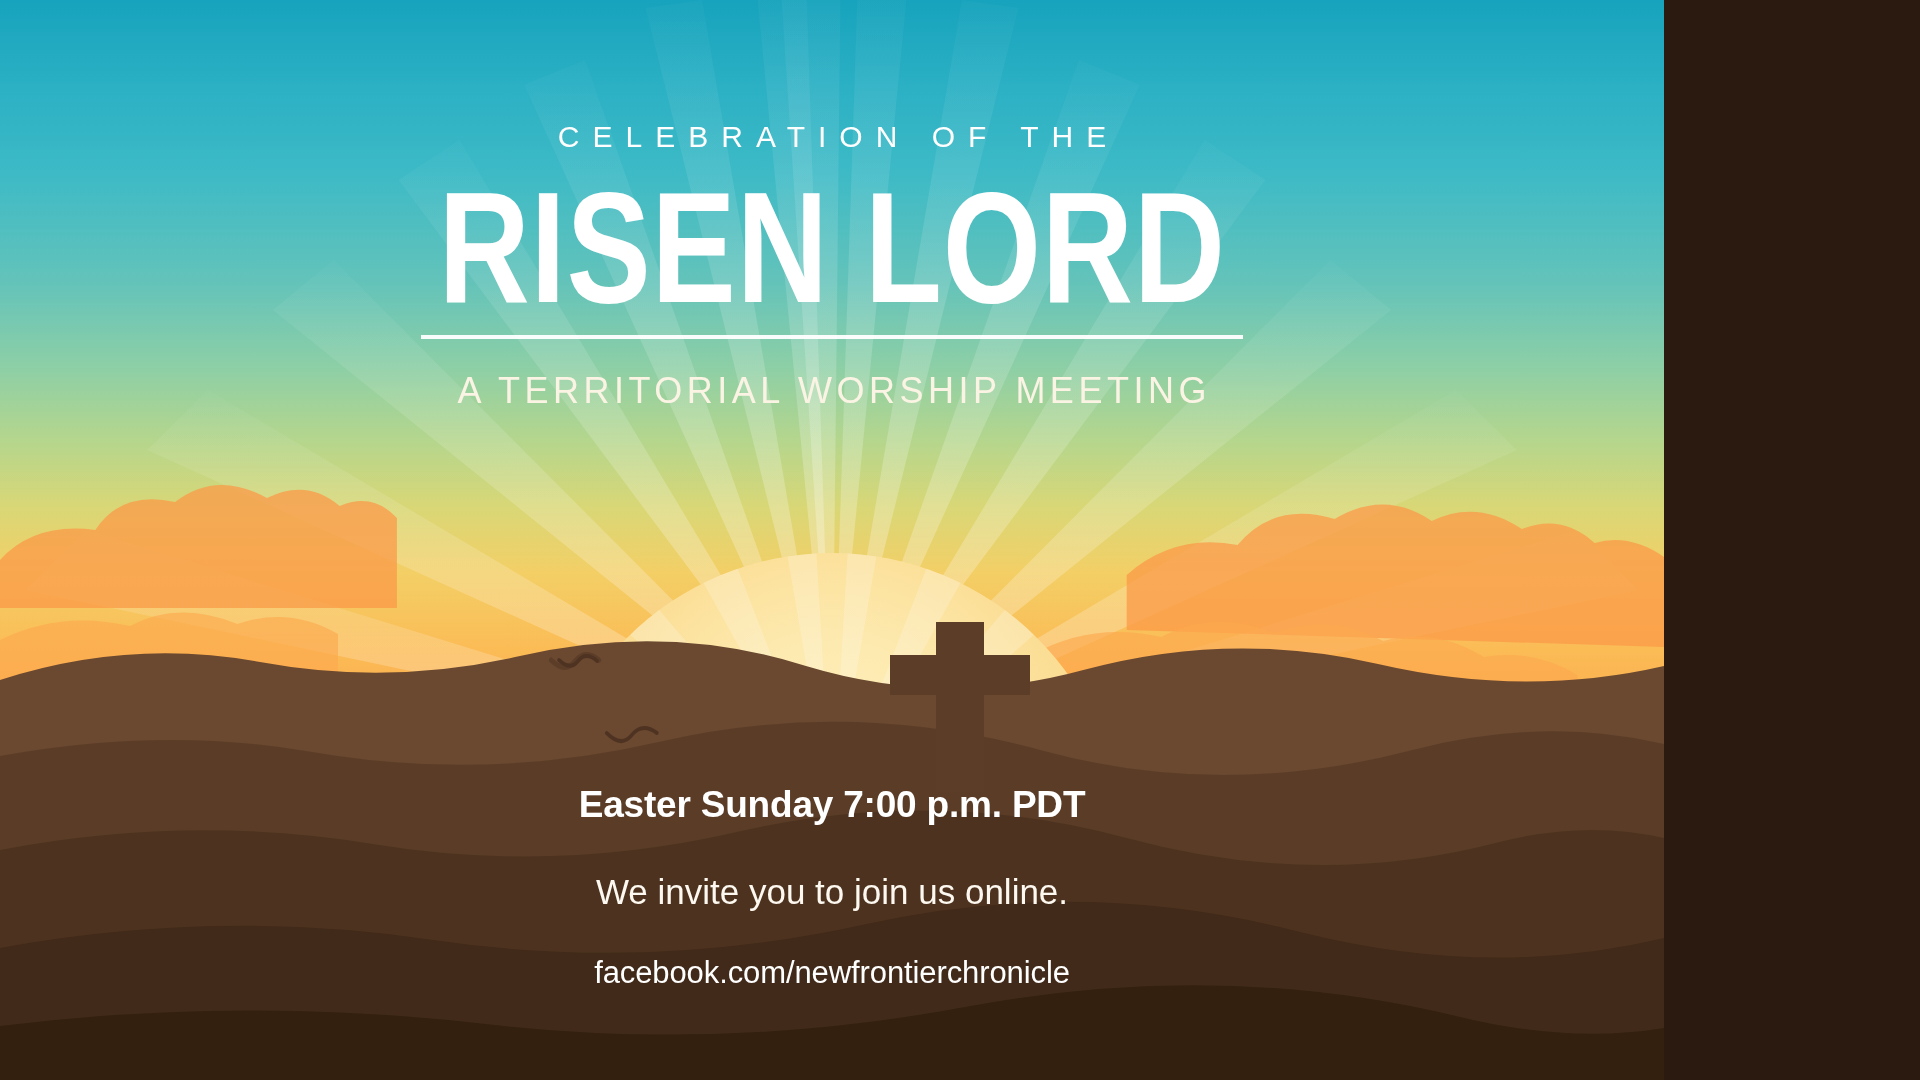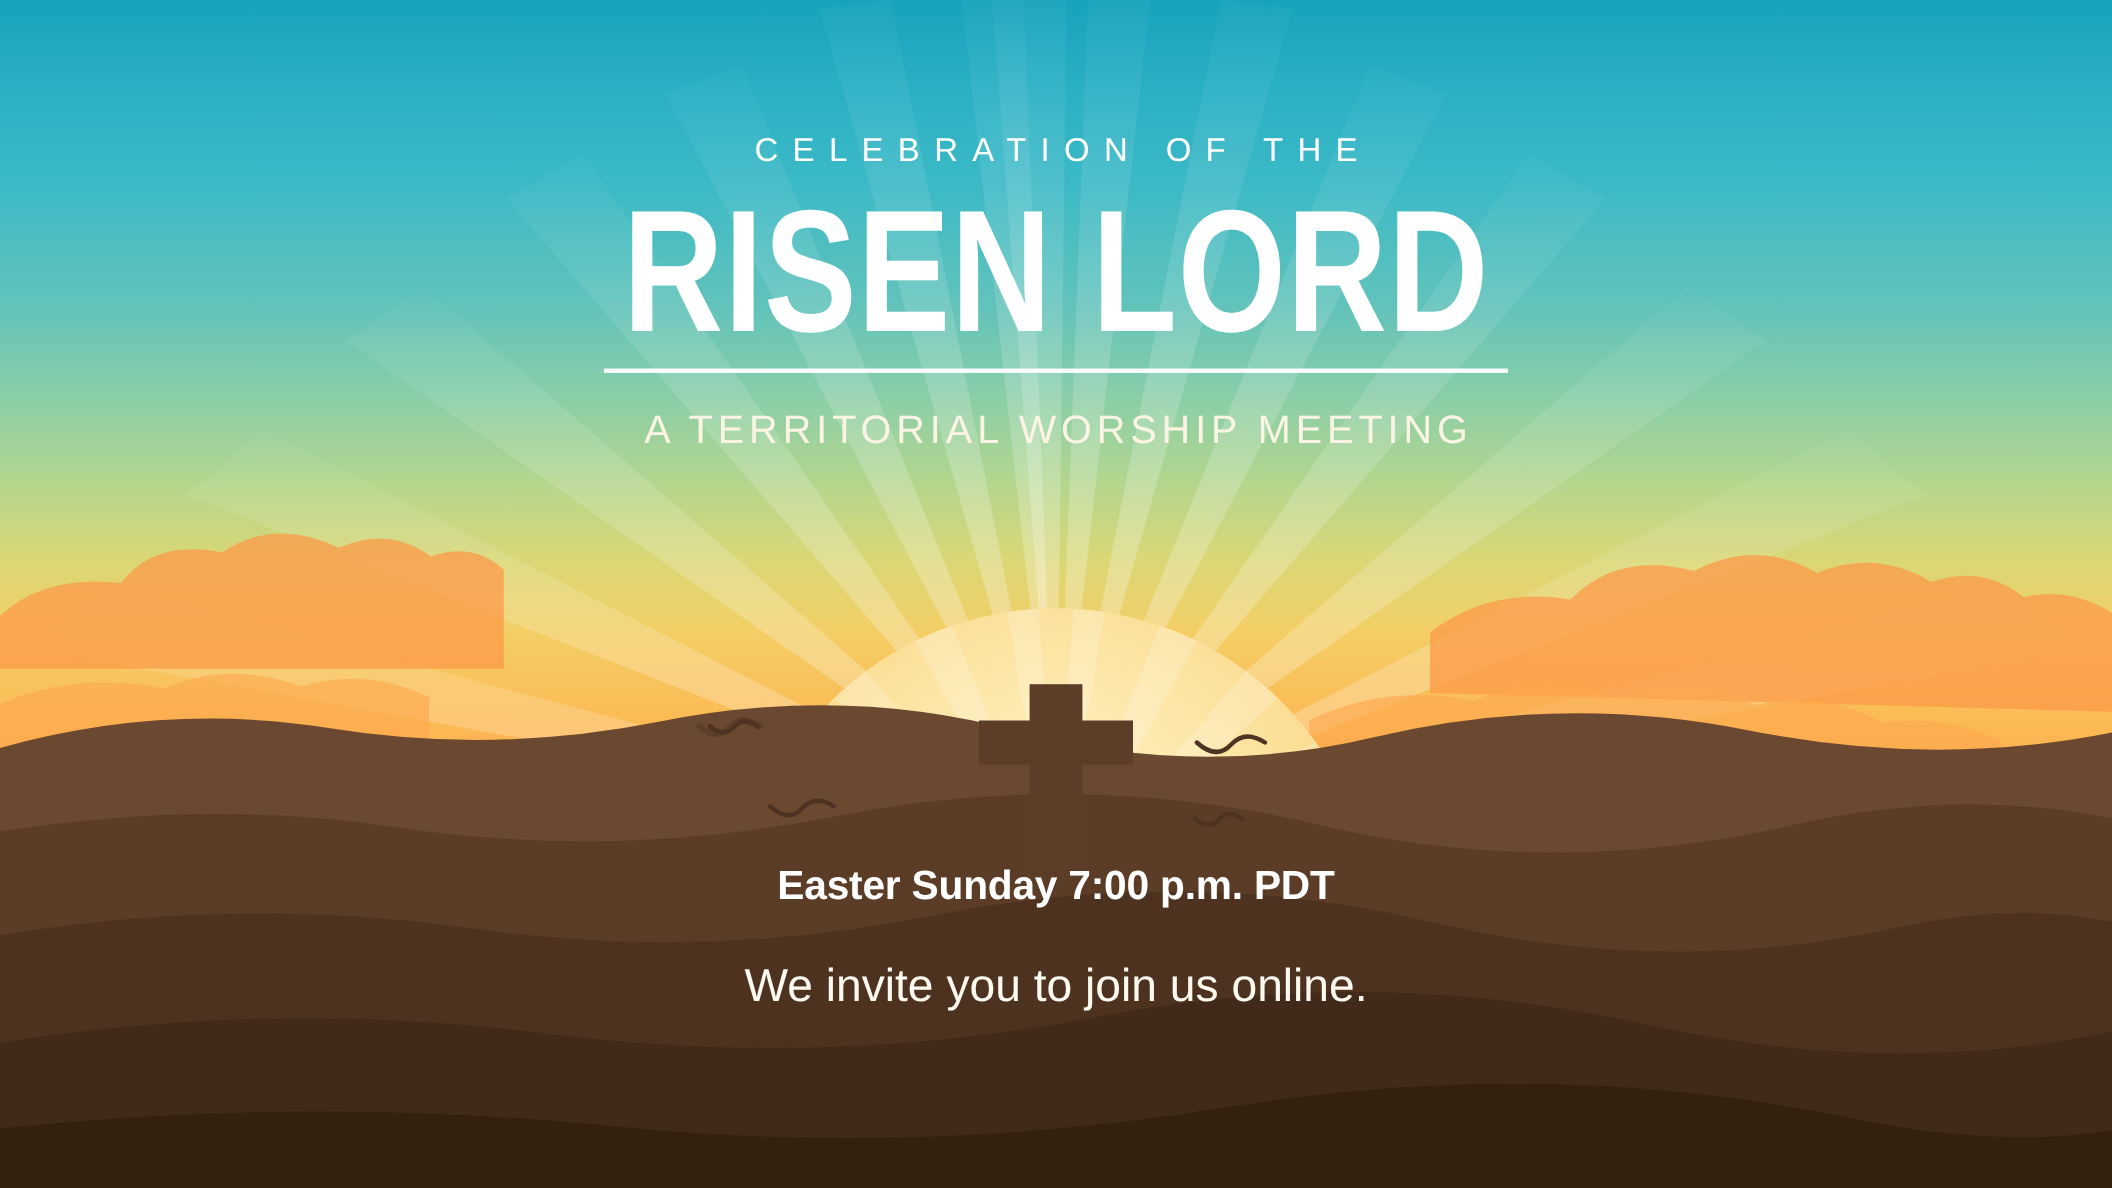--- a/index.html
+++ b/index.html
@@ -4,21 +4,21 @@
 <style>
   * { margin:0; padding:0; box-sizing:border-box; }
   html, body {
     width:1920px; height:1080px; overflow:hidden;
     background:#2a1a10;
     font-family:"Liberation Sans", sans-serif;
   }
 
   #poster {
     position:relative;
-    width:1920px; height:1080px;
+    width:1664px; height:1080px;
     overflow:hidden;
   }
 
   
   .sky {
     position:absolute; inset:0;
     background:linear-gradient(to bottom,
       #17a3bd 0%,
       #2bb0c4 8%,
       #3dbac6 16%,
@@ -132,21 +132,21 @@
     font-weight:700;
     letter-spacing:-0.2px;
     white-space:nowrap;
   }
 
   .invite {
     position:absolute;
     left:0; right:0; top:872px;
     text-align:center;
     color:#fdf8f0;
-    font-size:42px;
+    font-size:35px;
     font-weight:400;
     white-space:nowrap;
   }
 
   .links {
     position:absolute;
     left:0; right:0; top:955px;
     display:flex; justify-content:center;
     gap:230px;
   }
@@ -274,15 +274,16 @@
     <div class="eyebrow">CELEBRATION OF THE</div>
     <div class="headline">RISEN LORD</div>
     <div class="rule"></div>
     <div class="subhead">A TERRITORIAL WORSHIP MEETING</div>
   </div>
 
   <div class="when">Easter Sunday 7:00 p.m. PDT</div>
   <div class="invite">We invite you to join us online.</div>
 
   <div class="links">
+    <a class="link" href="#">facebook.com/newfrontierchronicle</a>
   </div>
 
 </div>
 
 </body></html>

